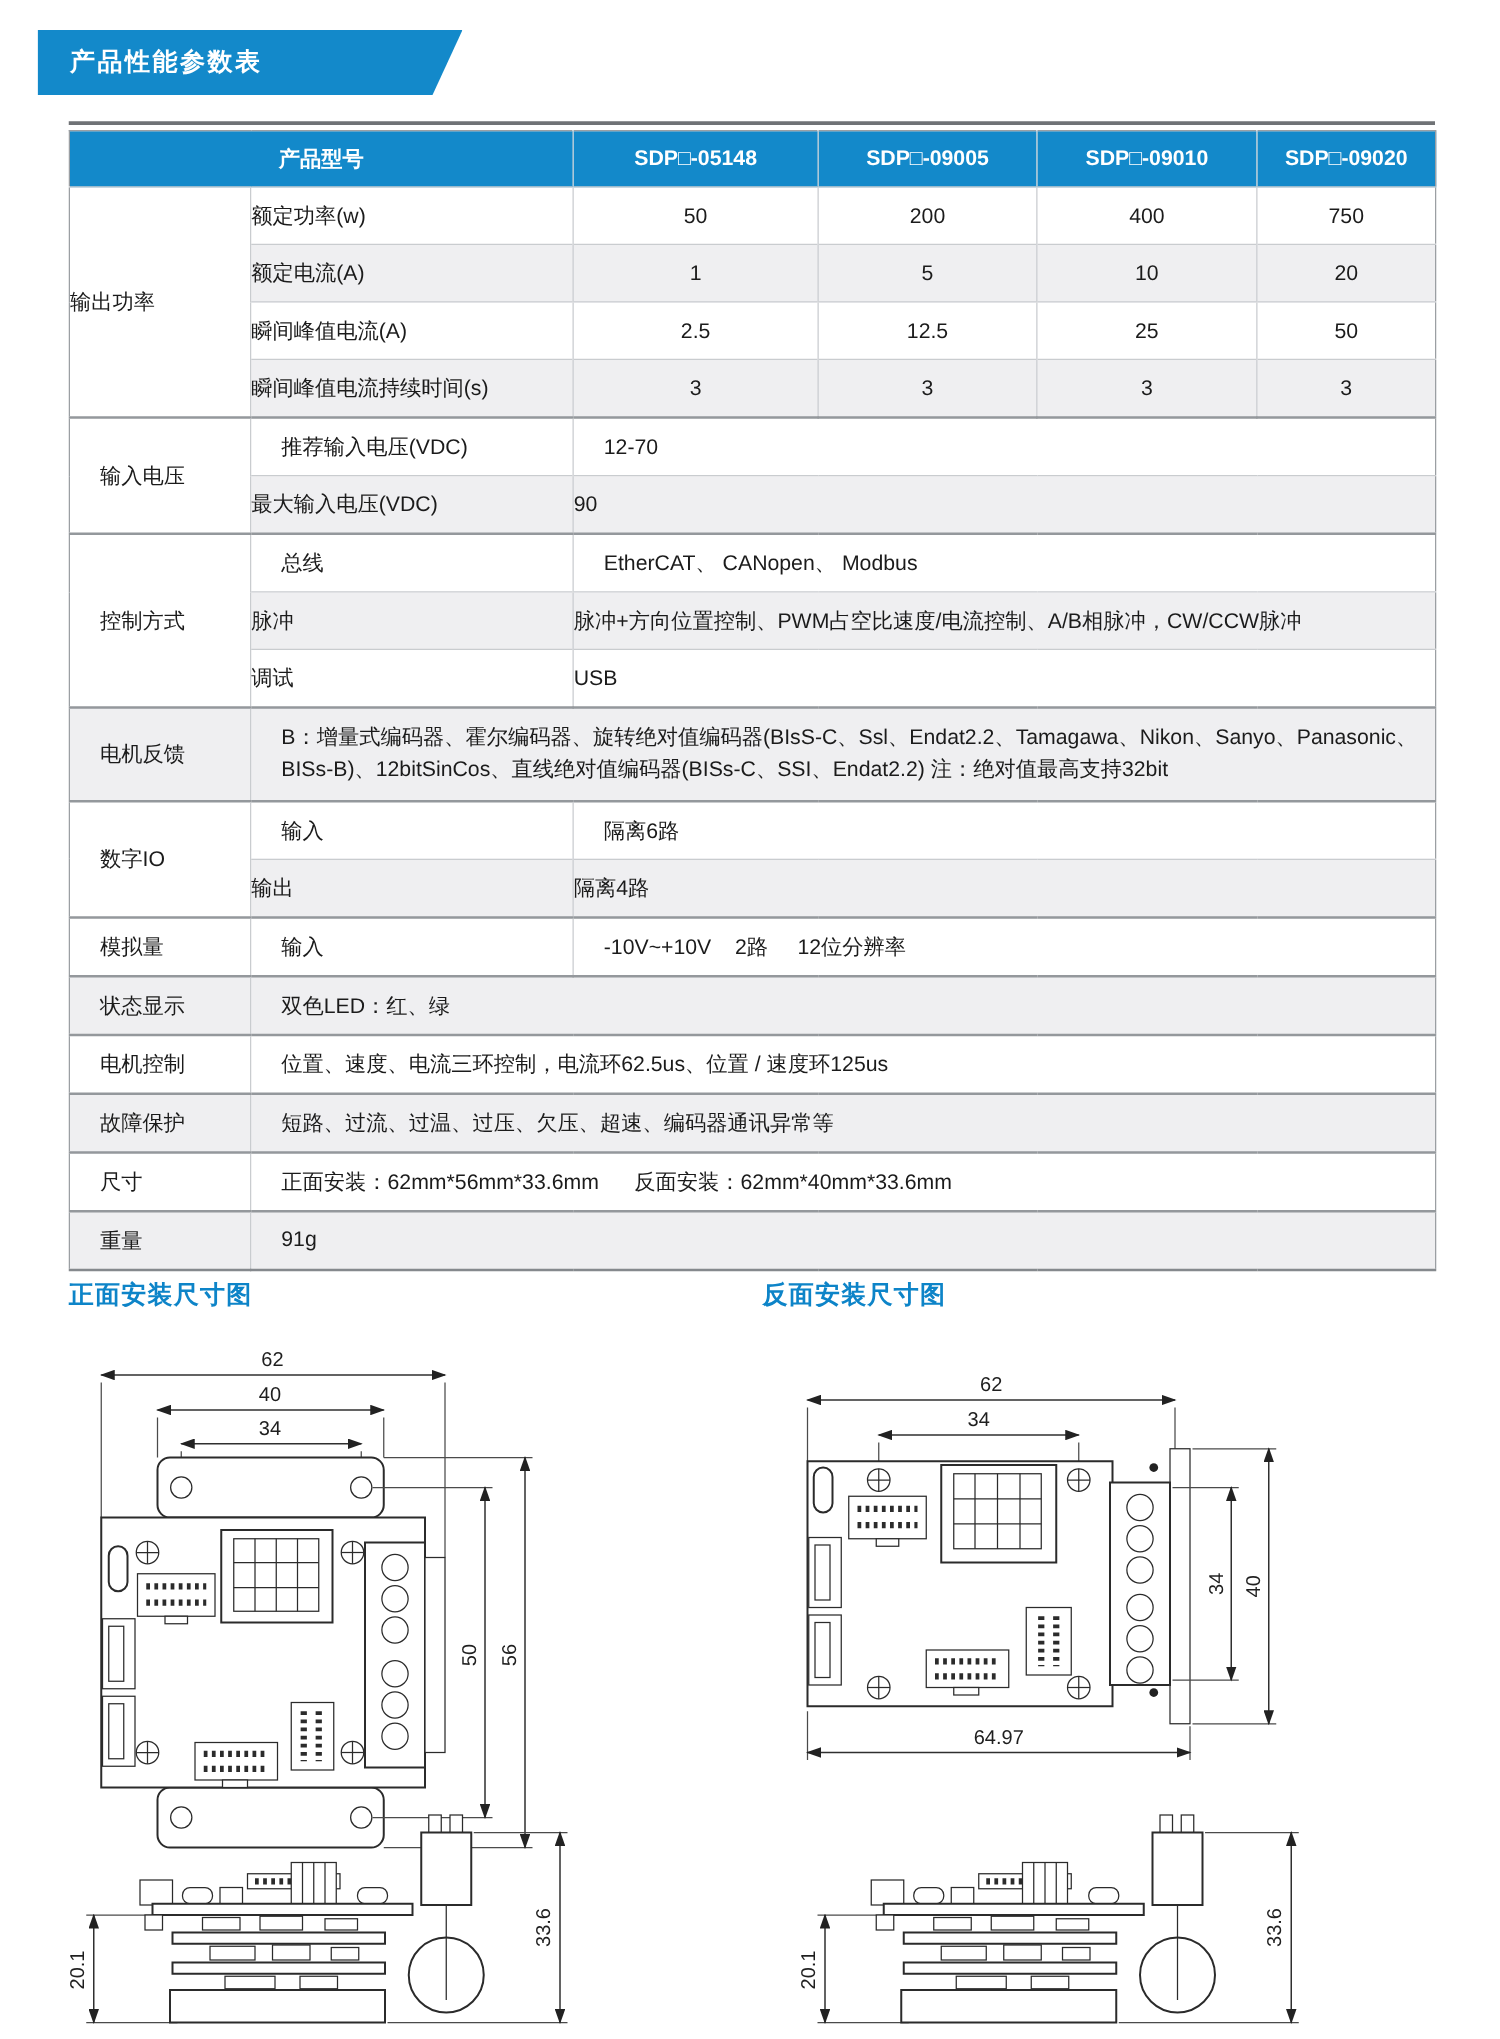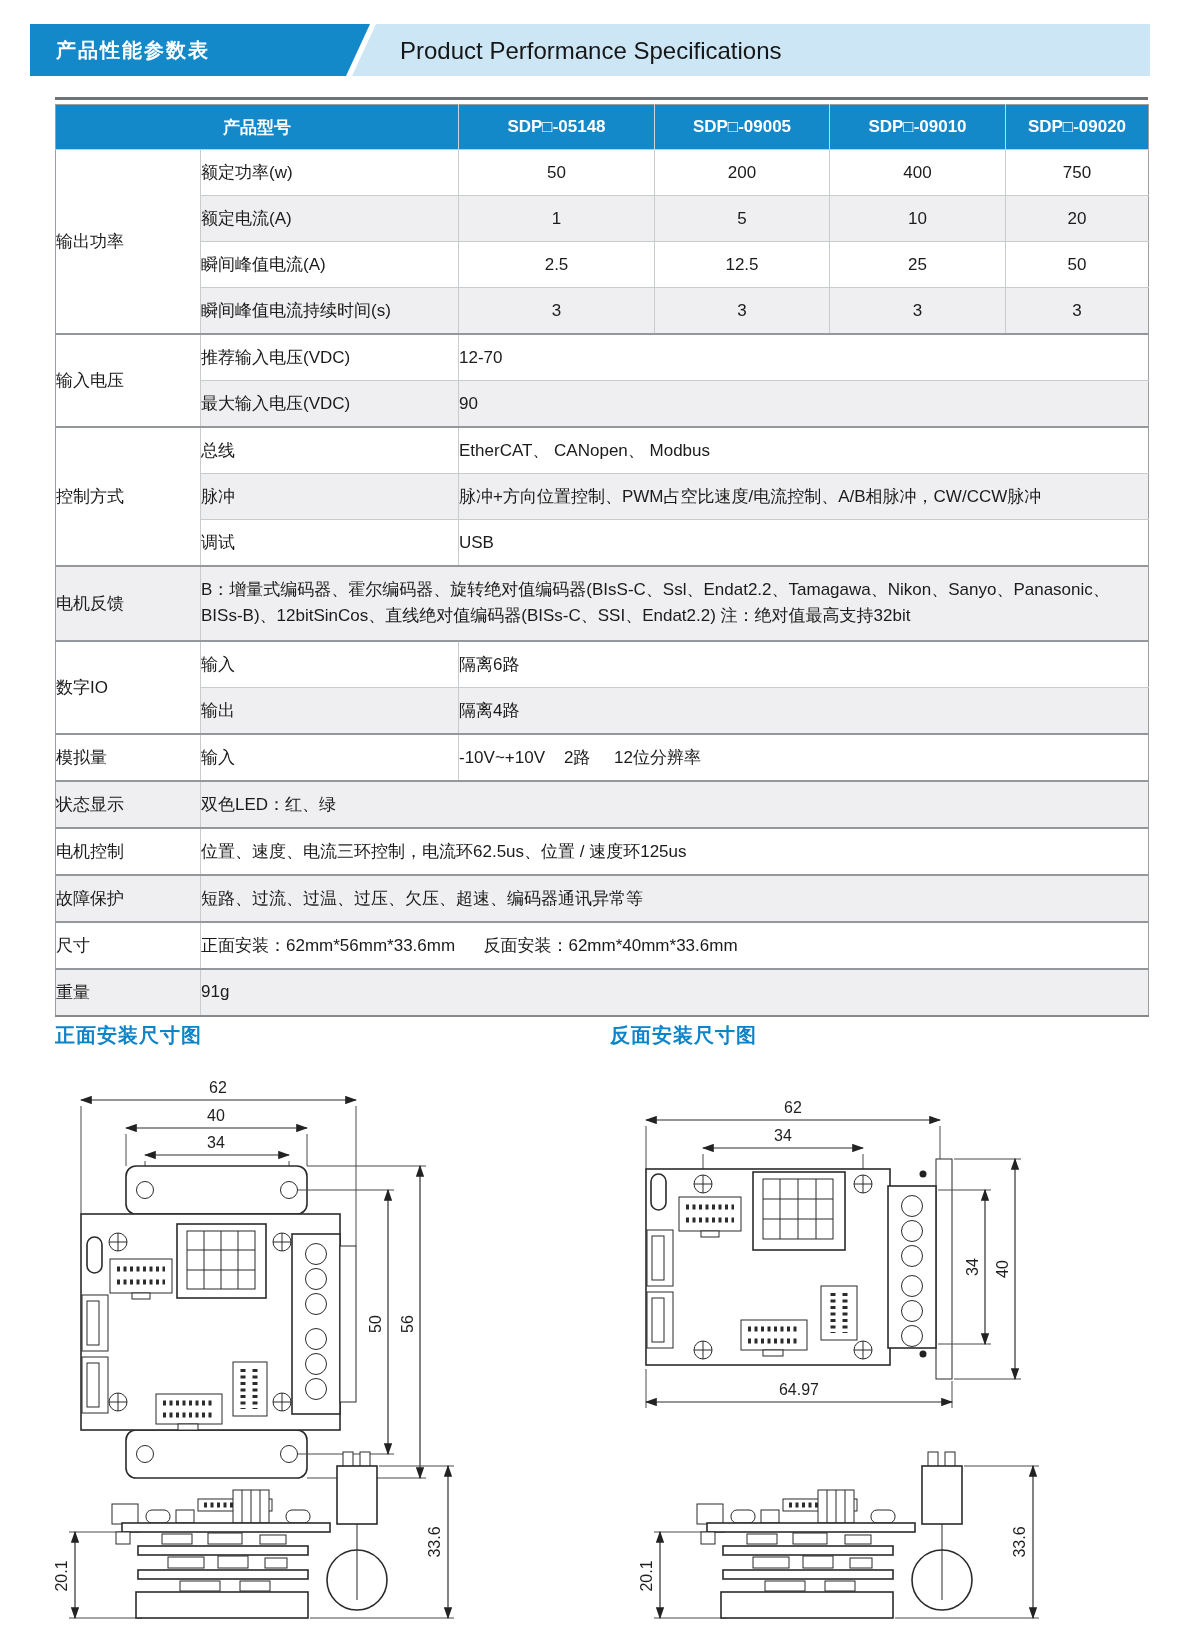--- a/index.html
+++ b/index.html
@@ -31,21 +31,21 @@
   }
   table.spec thead th {
     background:#1389ca; color:#fff; font-weight:bold; height:44px;
     border-left:1px solid #cfd6da; text-align:center; padding:0;
   }
   table.spec thead th:first-child { border-left:none; }
   table.spec td {
     height:45px; border-top:1px solid #c9cccf; border-left:1px solid #c9cccf;
     padding:0; vertical-align:middle;
   }
-  tr.sep td { border-top:2px solid #94989c; }
+  tr.sep td { border-top:2px solid #94989c;padding-left:24px; }
   tr.w { background:#ffffff; }
   tr.g { background:#efeff1; }
   td.grp { border-left:none !important; background:transparent; padding-left:30px; text-align:left; }
   td.attr { padding-left:14px; text-align:left; }
   td.val { text-align:center; }
   td.vm { padding-left:16px; text-align:left; white-space:pre-wrap; }
   tr.feedback td.vm { height:auto; line-height:1.55; padding-top:10px; padding-bottom:10px; padding-right:10px; }
   tr.feedback td.grp { height:71px; }
 
   
@@ -64,21 +64,20 @@
   .dash { fill:none; stroke:#2b2b2b; stroke-width:5; stroke-dasharray:3 3.5; }
   .dimtxt { font-size:16px; fill:#1f1f1f; font-family:"Liberation Sans","DejaVu Sans",sans-serif; }
   .dot { fill:#222; stroke:none; }
 </style>
 </head>
 <body>
 
 <div class="page">
 
   <div class="banner-zh">产品性能参数表</div>
-  <div class="banner-en">Product Performance Specifications</div>
 
   <div class="tableline"></div>
 
   <div class="spec-wrap">
     <table class="spec">
       <colgroup>
         <col style="width:145px">
           <col style="width:258px">
           <col style="width:196px">
         <col style="width:175px">

